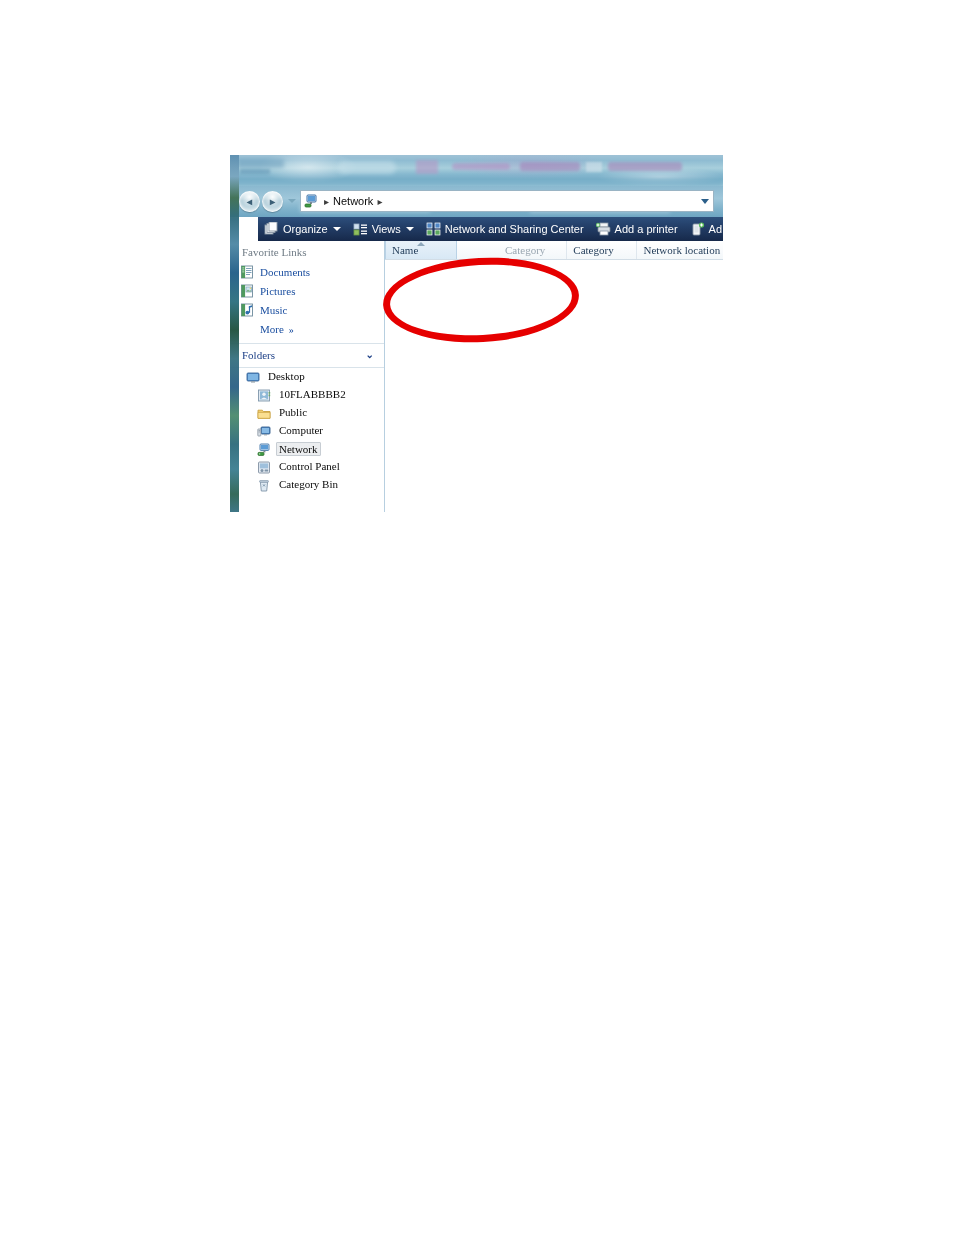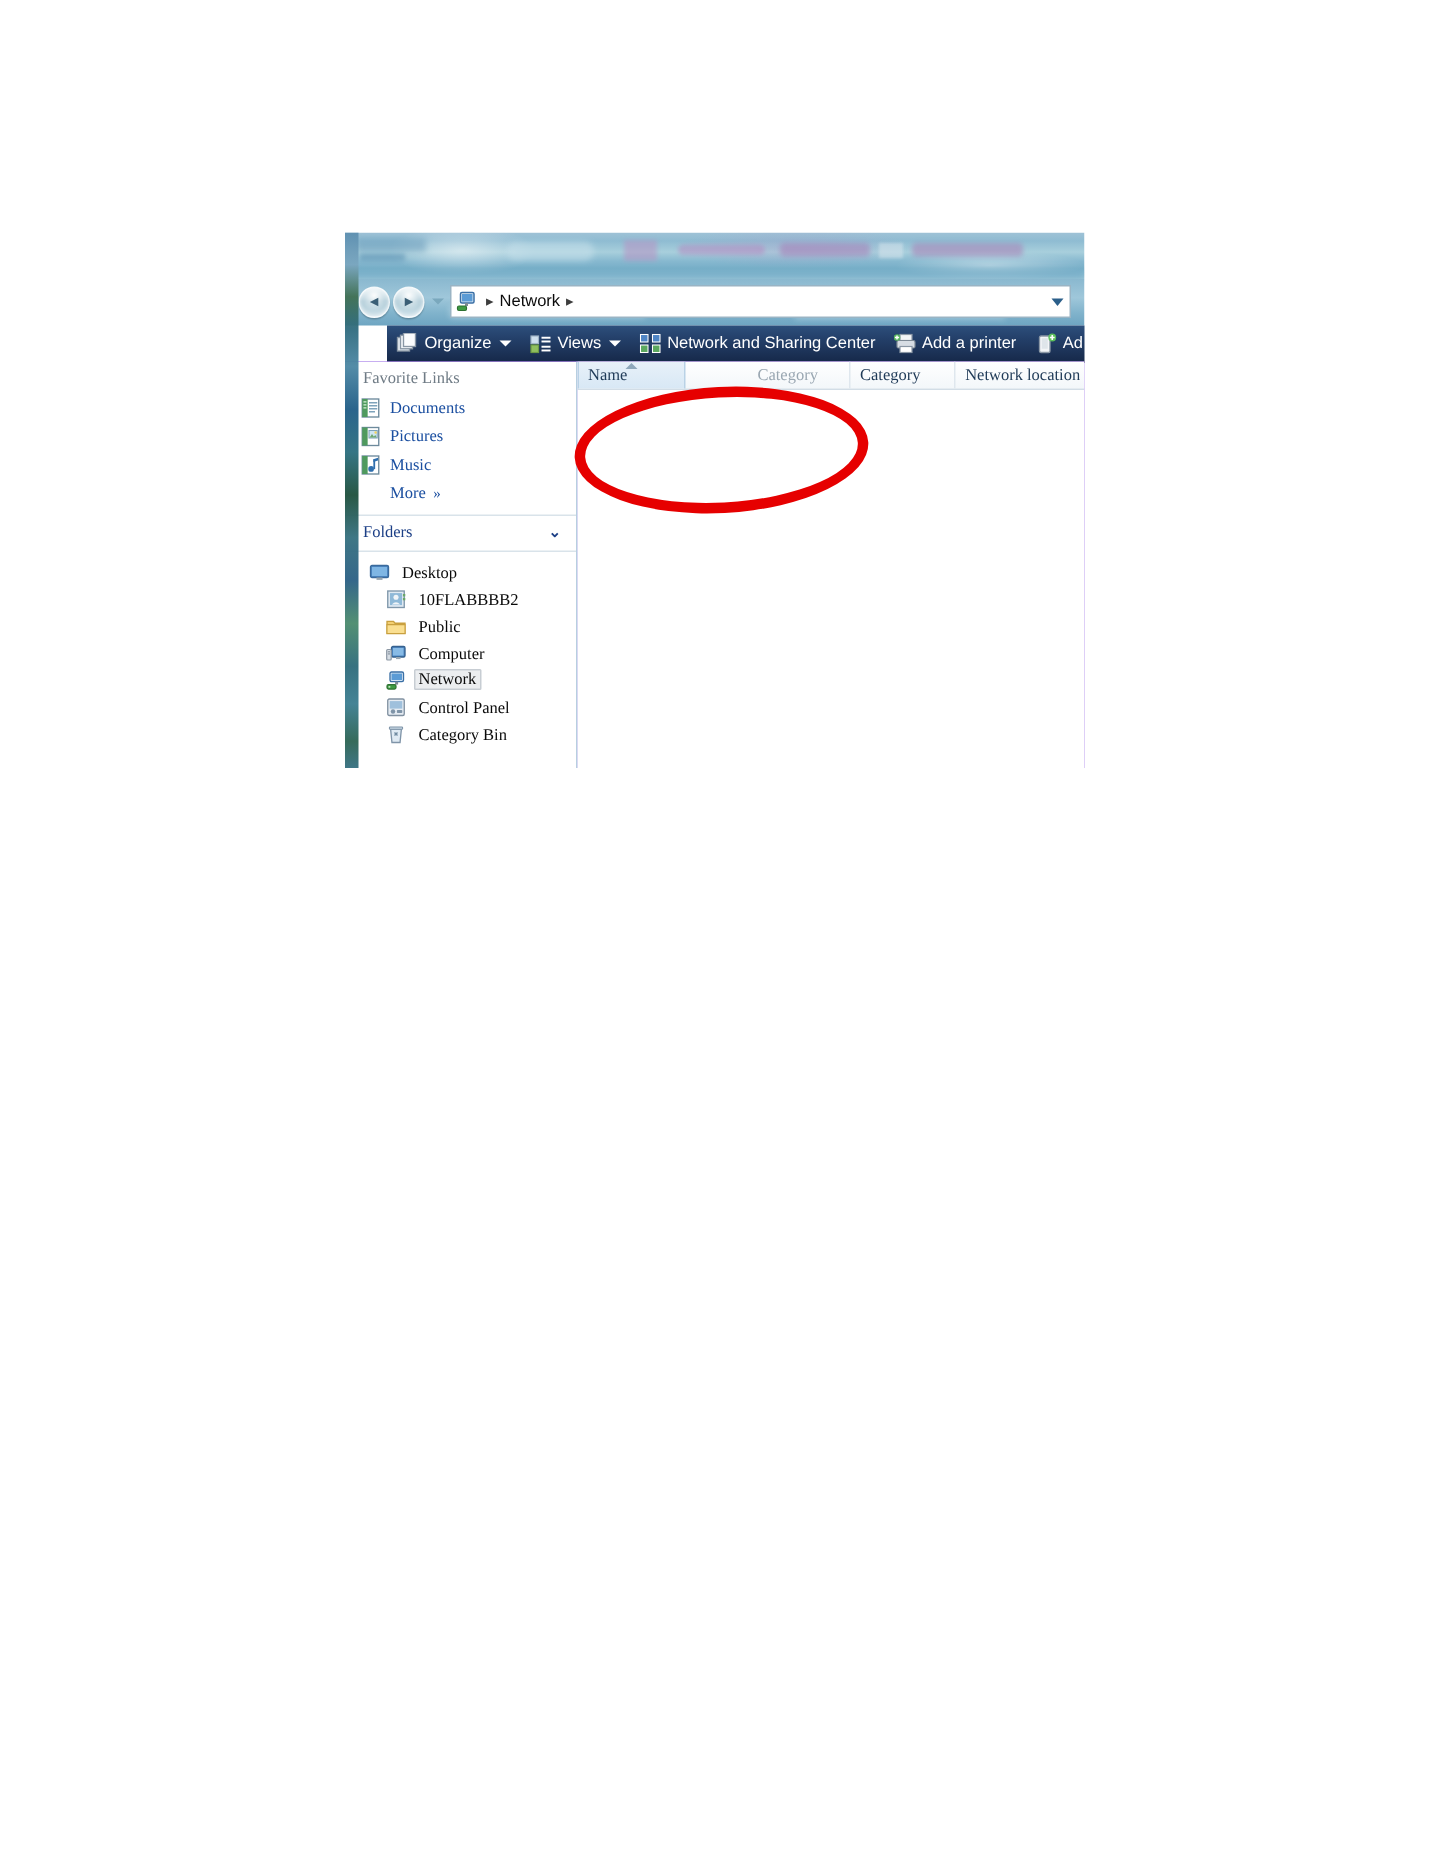--- a/index.html
+++ b/index.html
@@ -131,21 +131,21 @@
   .np-sep{height:1px;background:#d9e3ea;margin:4px 0 0 0;}
   .folders-head{
     display:flex;align-items:center;justify-content:space-between;
     height:21px;padding:0 10px 0 12px;
   }
   .folders-title{font-size:11px;color:#1c3f86;}
   .folders-chev{color:#1c3f86;font-size:10px;font-weight:bold;}
   .np-sep2{height:1px;background:#d9e3ea;margin-top:2px;}
 
   .tree{padding-top:2px;}
-  .tree-row{display:flex;align-items:flex-end;height:18px;}
+  .tree-row{display:flex;align-items:flex-start;height:18px;}
   .tree-row.lvl0{padding-left:16px;}
   .tree-row.lvl1{padding-left:27px;}
   .tree-ico{width:14px;height:13px;margin-right:5px;position:relative;flex:none;}
   .tree-label{font-size:11px;color:#0a0a0a;padding:0 3px;}
   .tree-row.selected .tree-label{
     background:#eceef0;border:1px solid #c7cdd3;padding:0 2px;border-radius:1px;
   }
 
   
   .listpane{

